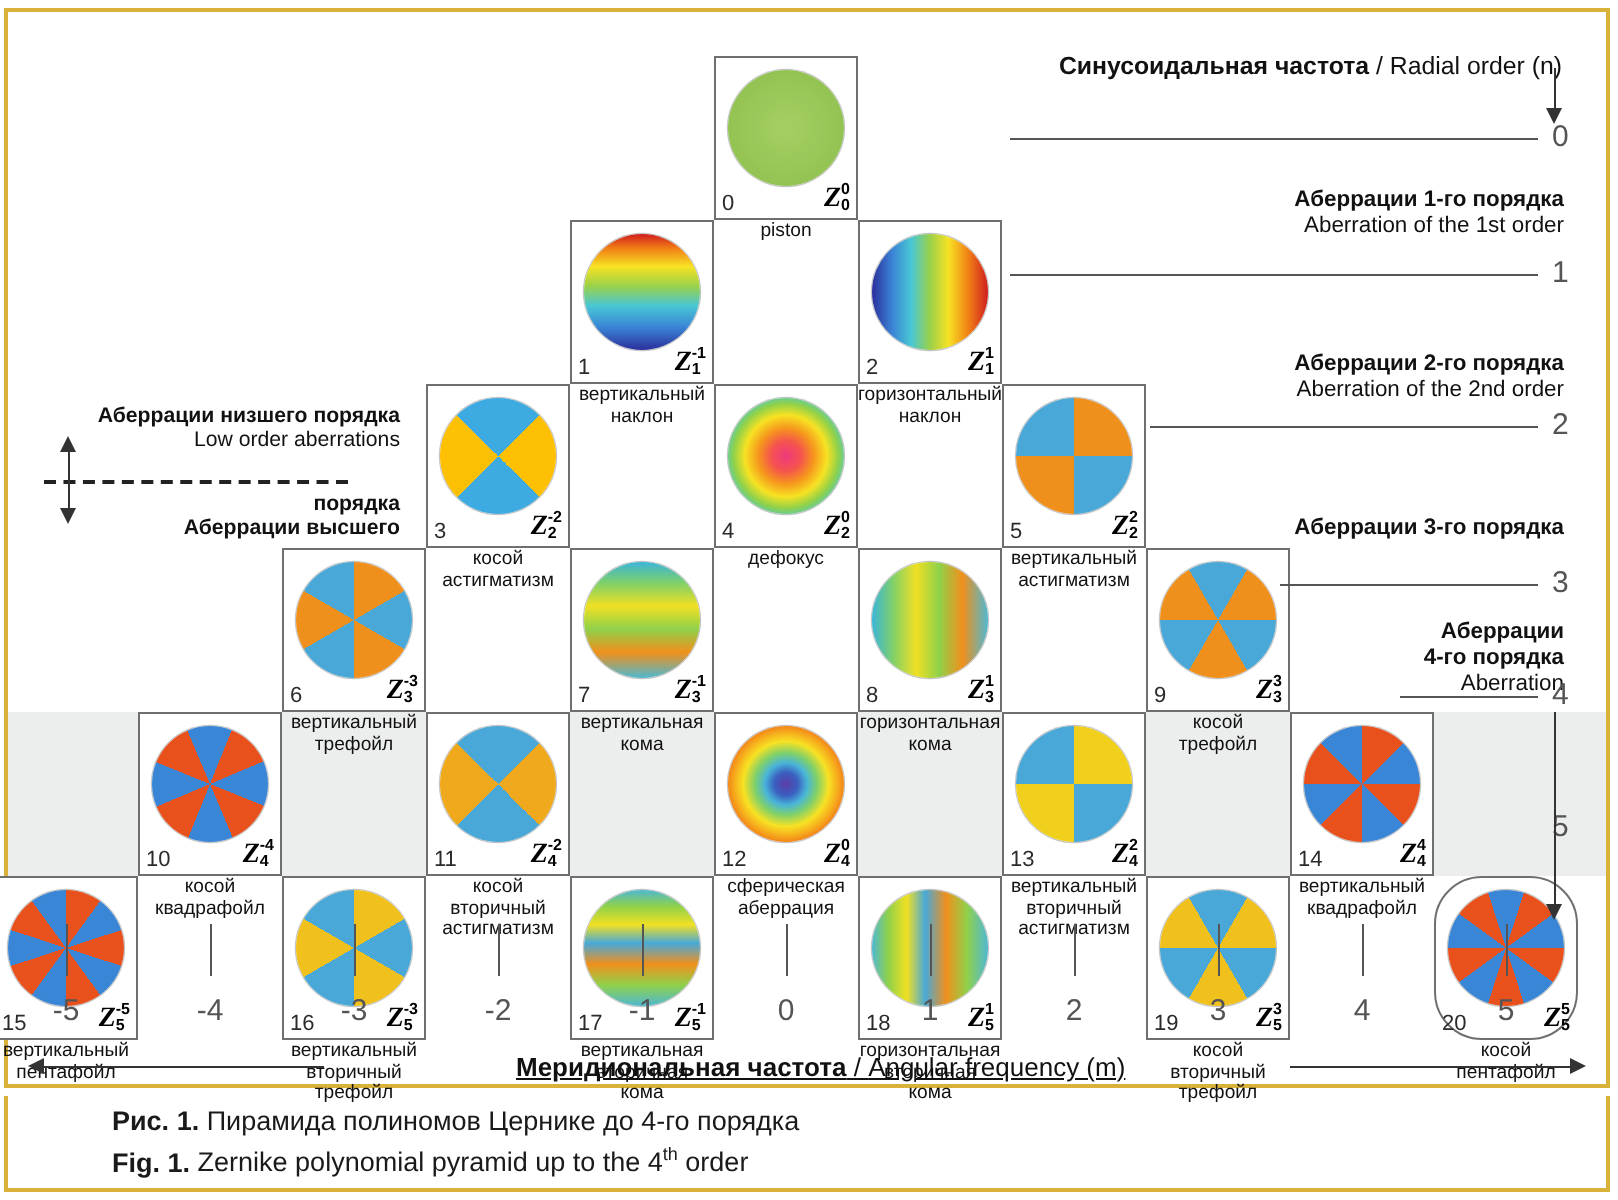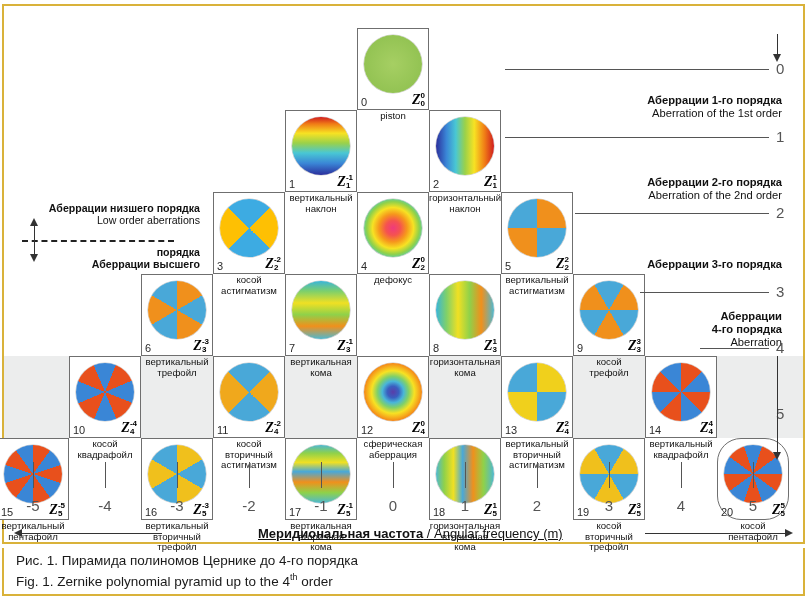--- a/index.html
+++ b/index.html
@@ -15,21 +15,21 @@
     position:absolute;left:2px;top:4px;width:803px;height:540px;
     border:2px solid #d9b23a;box-sizing:border-box;background:#fff;
   }
   .caption-frame{
     position:absolute;left:2px;top:548px;width:803px;height:48px;
     border:2px solid #d9b23a;border-top:none;box-sizing:border-box;background:#fff;
   }
   .caption-line{
     position:absolute;left:12px;font-size:13.5px;color:#1a1a1a;white-space:nowrap;
   }
-  .caption-line b{font-weight:normal;}
+  .caption-line b{font-weight:bold;margin-left:40px;}
   #cap1{top:5px;}
   #cap2{top:24px;}
   sup.th{font-size:9px;vertical-align:super;}
 
   
   .band{
     position:absolute;left:4px;top:356px;width:799px;height:82px;
     background:#eceded;
   }
 
@@ -290,20 +290,23 @@
         <div class="disc" style="background-image: conic-gradient(from 18deg, rgb(232, 80, 28) 0deg, rgb(232, 80, 28) 36deg, rgb(58, 134, 214) 36deg, rgb(58, 134, 214) 72deg, rgb(232, 80, 28) 72deg, rgb(232, 80, 28) 108deg, rgb(58, 134, 214) 108deg, rgb(58, 134, 214) 144deg, rgb(232, 80, 28) 144deg, rgb(232, 80, 28) 180deg, rgb(58, 134, 214) 180deg, rgb(58, 134, 214) 216deg, rgb(232, 80, 28) 216deg, rgb(232, 80, 28) 252deg, rgb(58, 134, 214) 252deg, rgb(58, 134, 214) 288deg, rgb(232, 80, 28) 288deg, rgb(232, 80, 28) 324deg, rgb(58, 134, 214) 324deg, rgb(58, 134, 214) 360deg), radial-gradient(circle, rgb(143, 209, 74) 0%, rgb(143, 209, 74) 34%, transparent 36%); background-blend-mode: normal;"></div>
         <div class="idx">20</div>
         <div class="zwrap"><span class="zi">Z</span><span class="ords"><div>5</div><div>5</div></span></div>
       </div>
       <div class="cellname" style="left: 715px; top: 521px;">
         <div>косой</div>
         <div>пентафойл</div>
       </div>
     </div>
 
+  <div class="axis-title" id="vaxis-title" style="right:28px;top:26px;">
+    <b>Синусоидальная частота</b><span> / </span><span>Radial order (n)</span>
+  </div>
 
   <div class="ann" style="right:27px;top:94px;width:300px;">
     <div class="ru">Аберрации 1-го порядка</div>
     <div class="en">Aberration of the 1st order</div>
   </div>
   <div class="ann" style="right:27px;top:176px;width:300px;">
     <div class="ru">Аберрации 2-го порядка</div>
     <div class="en">Aberration of the 2nd order</div>
   </div>
   <div class="ann" style="right:27px;top:258px;width:300px;">

